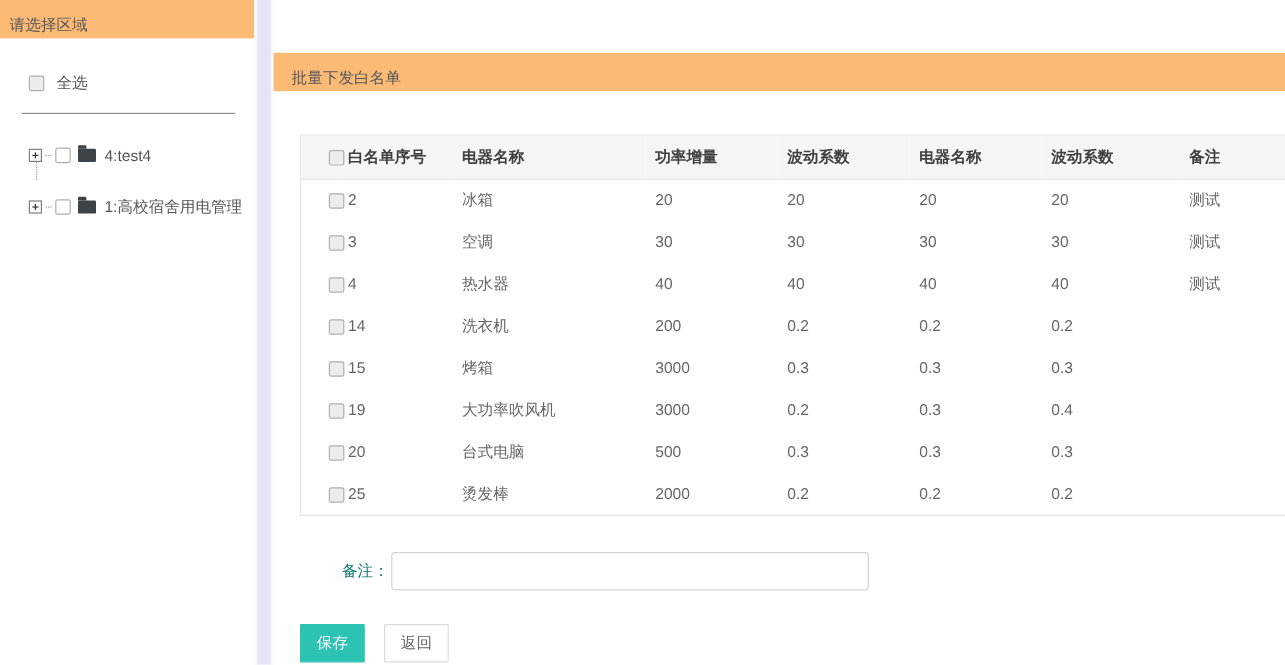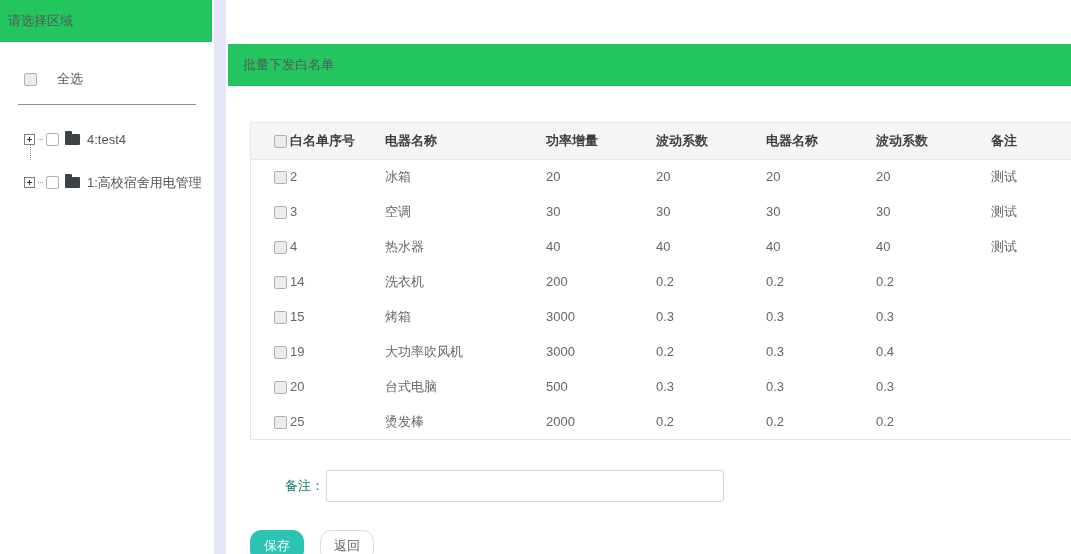--- a/index.html
+++ b/index.html
@@ -8,29 +8,29 @@
     font-family:"Liberation Sans","DejaVu Sans",sans-serif;
     font-size:13px; color:#555; background:#fff; position:relative;
   }
   .layout { display:flex; height:554px; }
 
   
   .sidebar { width:212px; flex:none; background:#fff; }
   .gap-strip { width:16px; flex:none; background:#e4e6f8; border-left:2px solid #fff; border-right:2px solid #fff; }
   .main { flex:1; background:#fff; min-width:0; }
   .panel-header {
-    height:42px; line-height:42px; background:#22c55e;
+    height:32px; line-height:42px; background:#fdba74;
     color:#55585e; font-size:13px; white-space:nowrap; overflow:hidden;
   }
   .sidebar .panel-header { padding-left:8px; }
   .main .panel-header { padding-left:15px;margin-top:44px; }
 
   
   .sidebar-body { padding:28px 16px 0 24px; }
-  .select-all { display:flex; align-items:center; gap:20px; cursor:pointer;font-family:Liberation Mono, monospace; }
+  .select-all { display:flex; align-items:center; gap:10px; cursor:pointer;font-family:Liberation Mono, monospace; }
   .cb {
     display:inline-block; width:13px; height:13px; flex:none;
     border:1px solid #b0b0b0; border-radius:2px; background:#ececec;
   }
   .cb--white { background:#fff; }
   .divider { border:none; border-top:1px solid #8f8f8f; margin:16px 0 24px -6px; }
   .tree { position:relative; }
   .tree::before {
     content:""; position:absolute; left:6px; top:13px; height:16px;
     border-left:1px dotted #9a9a9a;
@@ -60,21 +60,21 @@
   th .cb, td .cb { margin-left:15px; vertical-align:middle; }
 
   .remark-row { margin-top:30px; display:flex; align-items:center; }
   .remark-label { color:#0f766e; font-size:13px; flex:none;margin-left:35px; }
   .remark-input {
     width:398px; height:32px; margin-left:2px; border:1px solid #d5d5d5;
     border-radius:3px; padding:0 8px; font-family:inherit; font-size:13px; color:#555; outline:none;
   }
 
   .button-row { margin-top:28px; display:flex; align-items:center; }
-  .btn { height:32px; padding:0 13px; font-size:13px; border-radius:11px; cursor:pointer; font-family:inherit; }
+  .btn { height:32px; padding:0 13px; font-size:13px; border-radius:1px; cursor:pointer; font-family:inherit; }
   .btn-save { background:#2dc3b3; border:1px solid #2dc3b3; color:#fff; }
   .btn-back { background:#fff; border:1px solid #dcdcdc; color:#666; margin-left:16px; }
 </style>
 </head>
 <body>
 
 <div class="layout">
 
   <aside class="sidebar">
     <div class="panel-header">请选择区域</div>

